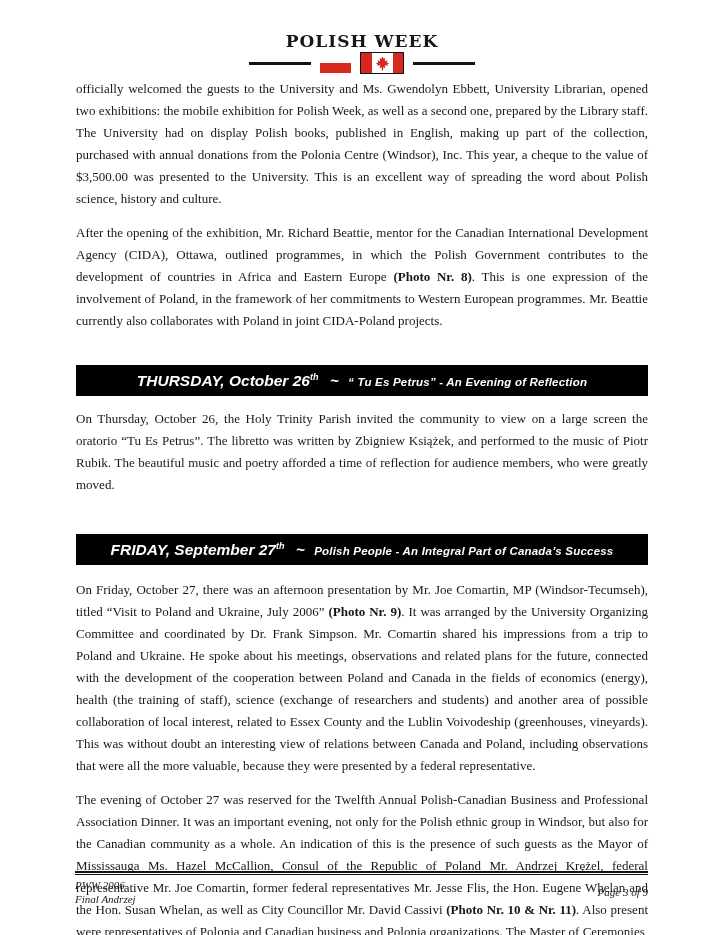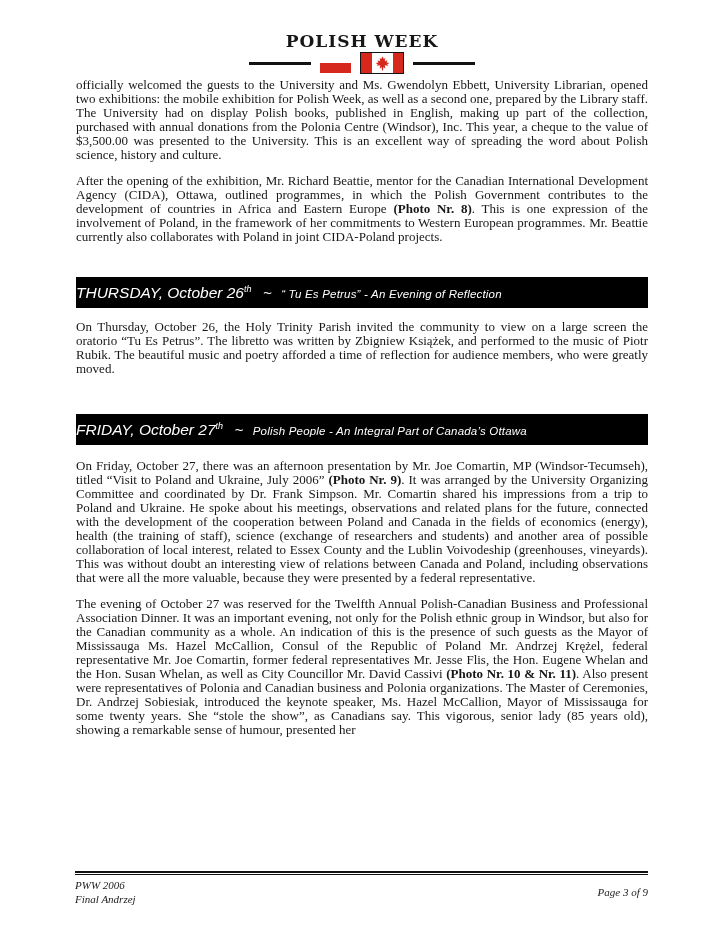--- a/index.html
+++ b/index.html
@@ -60,35 +60,36 @@
     font-size: 15px;
     letter-spacing: 1px;
     line-height: 16px;
     margin-top: 1px;
   }
 
   
   .body-para {
     margin: 0 0 12px 0;
     font-size: 13px;
-    line-height: 14px;
+    line-height: 22px;
     text-align: justify;
   }
   .body-para .bi { font-weight: bold; }
   .para-1 { margin-top: 4px; }
   .para-5 { margin-bottom: 0; }
 
   
   .banner {
     background: var(--banner-bg, #000000);
     color: var(--banner-fg, #ffffff);
     height: 31px;
     line-height: 31px;
+    text-align: center;
     font-family: "Liberation Sans", sans-serif;
-    font-weight: normal;
+    font-weight: bold;
     font-style: italic;
     white-space: nowrap;
   }
   .banner-1 { margin-top: 33px; margin-bottom: 12px; }
   .banner-2 { margin-top: 38px; margin-bottom: 14px; }
   .banner-day { font-size: 15.5px; }
   .banner-sup { font-size: 9px; vertical-align: super; line-height: 0; }
   .banner-tilde { font-size: 15px; margin: 0 5px 0 7px; }
   .banner-sub { font-size: 11.5px; letter-spacing: 0.2px; }
 
@@ -145,23 +146,23 @@
 
     <div class="banner banner-1">
       <span class="banner-day">THURSDAY, October 26</span><sup class="banner-sup">th</sup>
       <span class="banner-tilde">~</span>
       <span class="banner-sub">“ Tu Es Petrus” - An Evening of Reflection</span>
     </div>
 
     <p class="body-para para-3"><span>On Thursday, October 26, the Holy Trinity Parish invited the community to view on a large screen the oratorio “Tu Es Petrus”.  The libretto was written by Zbigniew Książek, and performed to the music of Piotr Rubik.  The beautiful music and poetry afforded a time of reflection for audience members, who were greatly moved.</span></p>
 
     <div class="banner banner-2">
-      <span class="banner-day">FRIDAY, October 27</span><sup class="banner-sup">th</sup>
+      <span class="banner-day">FRIDAY, September 27</span><sup class="banner-sup">th</sup>
       <span class="banner-tilde">~</span>
-      <span class="banner-sub">Polish People - An Integral Part of Canada’s Ottawa</span>
+      <span class="banner-sub">Polish People - An Integral Part of Canada’s Success</span>
     </div>
 
     <p class="body-para para-4"><span>On Friday, October 27, there was an afternoon presentation by Mr. Joe Comartin, MP (Windsor-Tecumseh), titled “Visit to Poland and Ukraine, July 2006” </span><span class="bi">(Photo Nr. 9)</span><span>.  It was arranged by the University Organizing Committee and coordinated by Dr. Frank Simpson.  Mr. Comartin shared his impressions from a trip to Poland and Ukraine.  He spoke about his meetings, observations and related plans for the future, connected with the development of the cooperation between Poland and Canada in the fields of economics (energy), health (the training of staff), science (exchange of researchers and students) and another area of possible collaboration of local interest, related to Essex County and the Lublin Voivodeship (greenhouses, vineyards).  This was without doubt an interesting view of relations between Canada and Poland, including observations that were all the more valuable, because they were presented by a federal representative.</span></p>
     <p class="body-para para-5"><span>The evening of October 27 was reserved for the Twelfth Annual Polish-Canadian Business and Professional Association Dinner.  It was an important evening, not only for the Polish ethnic group in Windsor, but also for the Canadian community as a whole.  An indication of this is the presence of such guests as the Mayor of Mississauga Ms. Hazel McCallion, Consul of the Republic of Poland Mr. Andrzej Krężel, federal representative Mr. Joe Comartin, former federal representatives Mr. Jesse Flis, the Hon. Eugene Whelan and the Hon. Susan Whelan, as well as City Councillor Mr. David Cassivi </span><span class="bi">(Photo Nr. 10 &amp; Nr. 11)</span><span>.  Also present were representatives of Polonia and Canadian business and Polonia organizations.  The Master of Ceremonies, Dr. Andrzej Sobiesiak, introduced the keynote speaker, Ms. Hazel McCallion, Mayor of Mississauga for some twenty years.  She “stole the show”, as Canadians say.  This vigorous, senior lady (85 years old), showing a remarkable sense of humour, presented her</span></p>
   </div>
 
   <div class="footer">
     <div class="footer-rule"></div>
     <div class="footer-row">
       <div>

